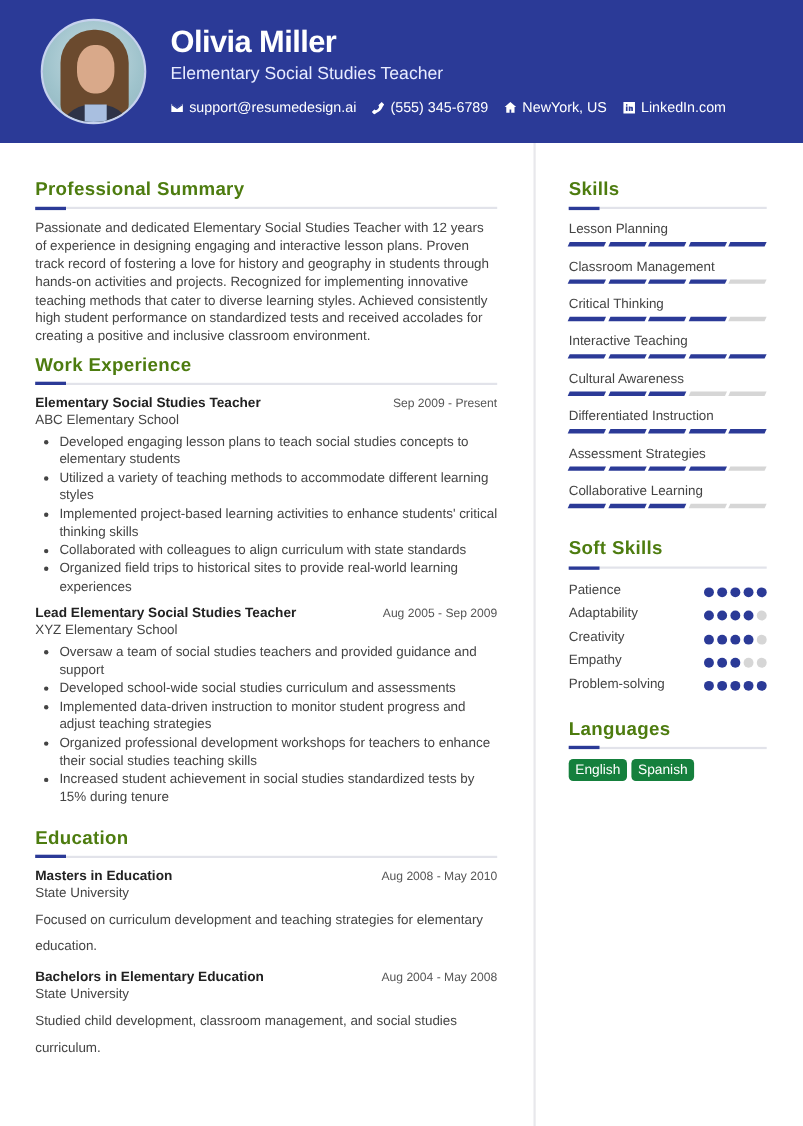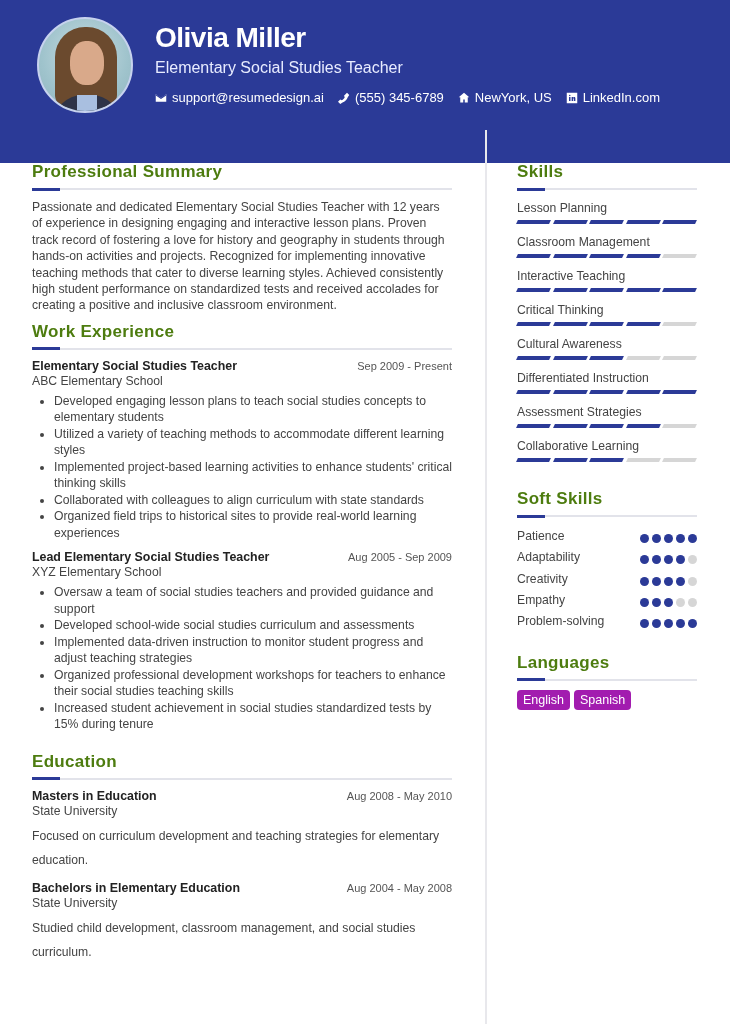--- a/index.html
+++ b/index.html
@@ -1,20 +1,20 @@
 <!DOCTYPE html>
 <html><head>
 <meta charset="utf-8">
 <style>
   * { box-sizing: border-box; margin: 0; padding: 0; }
   html, body { width: 730px; height: 1024px; background: #ffffff; overflow: hidden; }
   body { font-family: "Liberation Sans", sans-serif; color: #333; position: relative; }
 
   .header {
-    position: absolute; left: 0; top: 0; width: 730px; height: 163px;
+    position: absolute; left: 0; top: 0; width: 730px; height: 130px;
     background: #2b3a97;
   }
   .avatar {
     position: absolute; left: 37px; top: 17px; width: 96px; height: 96px;
     border-radius: 50%; overflow: hidden;
     background: radial-gradient(circle at 50% 40%, #c9dde3 0%, #9fc3cc 60%, #8fb3bd 100%);
     border: 2px solid #c7d2ee;
   }
   .avatar .hair {
     position: absolute; left: 16px; top: 8px; width: 62px; height: 80px;
@@ -77,21 +77,21 @@
   .seg.on { background: #2b3a97; }
 
   .soft { display: flex; justify-content: space-between; align-items: flex-end; height: 21.2px; }
   .soft-label { font-size: 12.2px; color: #444; }
   .dots { display: flex; gap: 3px; }
   .dot { width: 9px; height: 9px; border-radius: 50%; background: #d6d6d6; }
   .dot.on { background: #2b3a97; }
 
   .langs { display: flex; gap: 4px; margin-top: 9px; }
   .lang {
-    background: #a21caf; color: #fff; font-size: 12.5px; padding: 3px 6px; border-radius: 4px;
+    background: #15803d; color: #fff; font-size: 12.5px; padding: 3px 6px; border-radius: 4px;
   }
 </style>
 </head>
 <body>
 
 <div class="header">
   <div class="avatar">
     <div class="hair"></div>
       <div class="body"></div>
       <div class="shirt"></div>
@@ -216,37 +216,37 @@
           <div class="skill-label">Classroom Management</div>
           <div class="bar">
             <span class="seg on"></span>
             <span class="seg on"></span>
             <span class="seg on"></span>
             <span class="seg on"></span>
             <span class="seg"></span>
           </div>
         </div>
         <div class="skill">
+          <div class="skill-label">Critical Thinking</div>
+          <div class="bar">
+            <span class="seg on"></span>
+            <span class="seg on"></span>
+            <span class="seg on"></span>
+            <span class="seg on"></span>
+            <span class="seg"></span>
+          </div>
+        </div>
+        <div class="skill">
           <div class="skill-label">Interactive Teaching</div>
           <div class="bar">
             <span class="seg on"></span>
             <span class="seg on"></span>
             <span class="seg on"></span>
             <span class="seg on"></span>
             <span class="seg on"></span>
-          </div>
-        </div>
-        <div class="skill">
-          <div class="skill-label">Critical Thinking</div>
-          <div class="bar">
-            <span class="seg on"></span>
-            <span class="seg on"></span>
-            <span class="seg on"></span>
-            <span class="seg on"></span>
-            <span class="seg"></span>
           </div>
         </div>
         <div class="skill">
           <div class="skill-label">Cultural Awareness</div>
           <div class="bar">
             <span class="seg on"></span>
             <span class="seg on"></span>
             <span class="seg on"></span>
             <span class="seg"></span>
             <span class="seg"></span>

